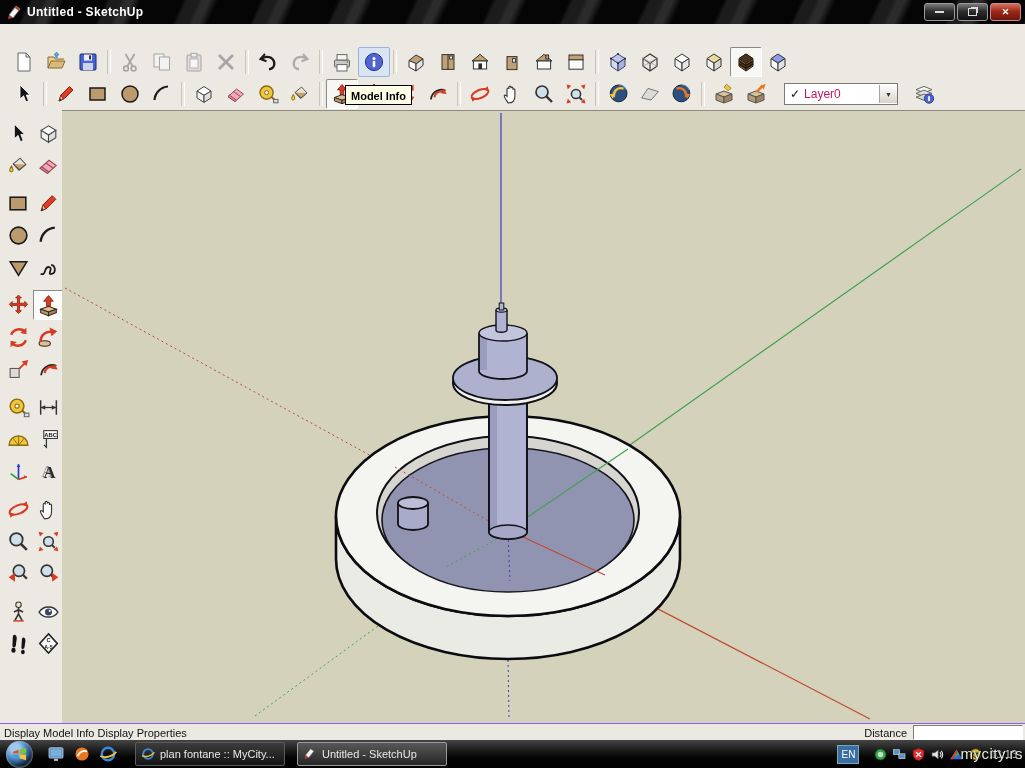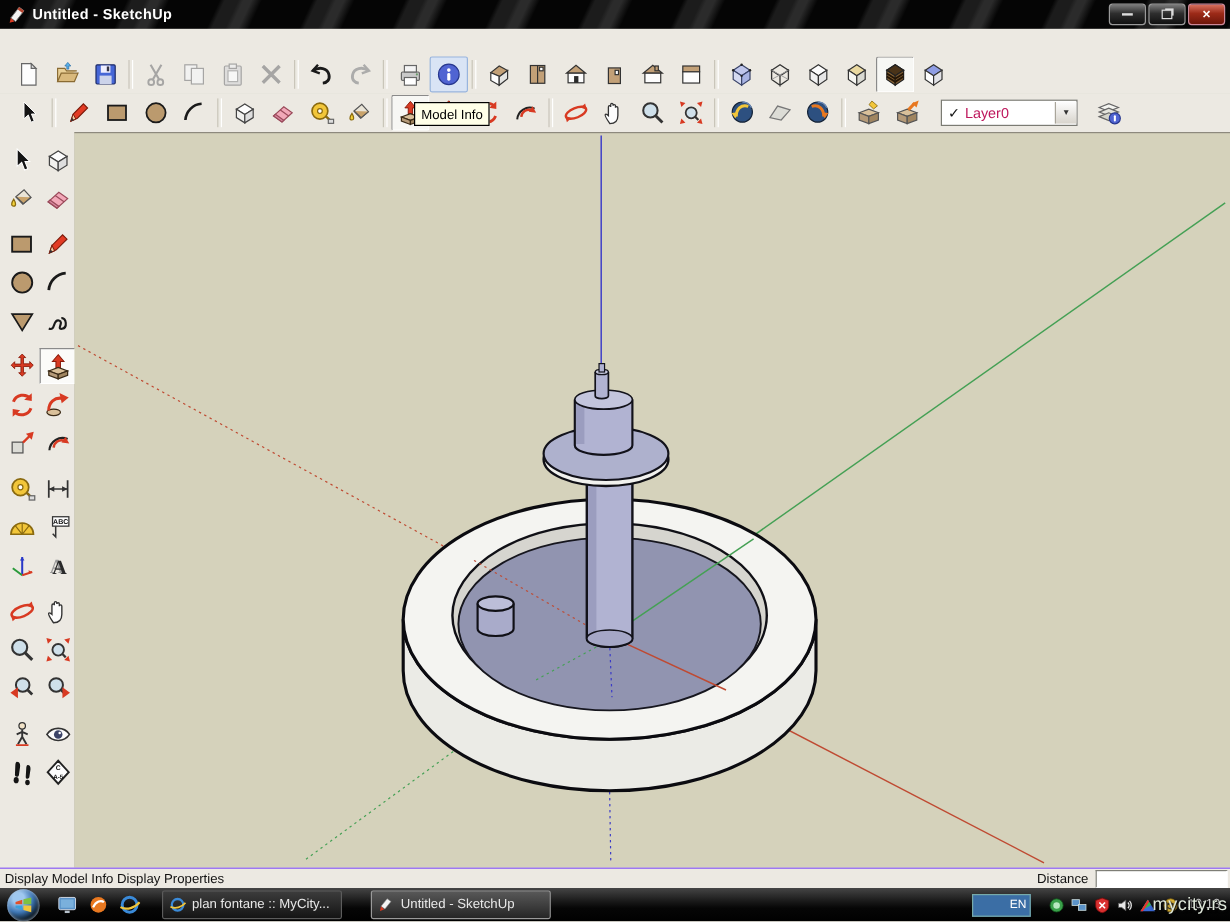--- a/index.html
+++ b/index.html
@@ -40,21 +40,21 @@
   
   .layercombo{margin-left:12px;width:112px;height:20px;background:#fff;border:1px solid #7b7b73;
     display:flex;align-items:center;position:relative;}
   .layercombo .chk{font-size:12px;margin:0 4px 0 5px;color:#111;}
   .layercombo .val{font-size:12px;color:#be185d;flex:1;}
   .layercombo .dd{width:17px;height:18px;background:linear-gradient(#fdfdfd,#d8d4cc);border-left:1px solid #a9a59a;
     display:flex;align-items:center;justify-content:center;font-size:7px;color:#333;}
 
   
   .tooltip{position:absolute;left:345px;top:85px;height:17px;padding:1px 5px 0 5px;background:#ffffe8;
-    border:1px solid #000;font-size:11px;color:#000;z-index:60;display:flex;align-items:center;}
+    border:1px solid #000;font-size:11px;color:#000;z-index:60;display:flex;align-items:center;font-weight:bold;}
 
   
   .sidebar{position:absolute;left:0;top:110px;width:62px;height:613px;background:#ece9e2;border-right:1px solid #b7b3a7;}
   .sb-group{display:grid;grid-template-columns:28px 28px;gap:2px;padding-left:3px;margin-top:8px;}
   .sb-btn{width:28px;height:28px;display:flex;align-items:center;justify-content:center;border:1px solid transparent;}
   .sb-btn svg{width:23px;height:23px;display:block;}
   .sb-btn.pressed{background:#fbfbf9;border-color:#8a8a8a #fff #fff #8a8a8a;border-style:solid;}
 
   
   .viewport{position:absolute;left:62px;top:110px;width:963px;height:613px;background:#d5d2bb;border-top:1px solid #8d897d;}
@@ -70,29 +70,29 @@
   
   .taskbar{position:absolute;left:0;top:740px;width:1025px;height:28px;
     background:linear-gradient(#454545,#191919 40%,#060606 60%,#000);display:flex;align-items:center;}
   .startorb{width:27px;height:27px;margin-left:6px;border-radius:50%;position:relative;
     background:radial-gradient(circle at 35% 28%,#9fc8ef 0 18%,#3e76b4 45%,#123, #000 90%);
     box-shadow:inset 0 0 3px #bcd;display:flex;align-items:center;justify-content:center;}
   .startorb svg{width:15px;height:15px;}
   .ql{display:flex;align-items:center;gap:8px;margin-left:14px;}
   .ql .qbtn{width:18px;height:18px;}
   .ql svg{width:18px;height:18px;display:block;}
-  .tasks{display:flex;align-items:center;gap:24px;margin-left:18px;}
+  .tasks{display:flex;align-items:center;gap:12px;margin-left:18px;}
   .taskbtn{width:148px;height:22px;border:1px solid #5c5c5c;border-radius:2px;
     background:linear-gradient(#3c3c3c,#141414);display:flex;align-items:center;color:#e8e8e8;font-size:11px;}
   .taskbtn.active{background:linear-gradient(#585858,#262626);border-color:#9a9a9a;}
   .taskbtn svg{width:14px;height:14px;margin:0 5px 0 5px;flex:none;}
   .taskbtn .tlabel{white-space:nowrap;overflow:hidden;text-overflow:ellipsis;padding-right:4px;}
   .tray{position:absolute;right:0;top:0;height:28px;display:flex;align-items:center;}
   .lang{width:20px;height:17px;background:#3b6ea5;color:#fff;font-size:10px;display:flex;align-items:center;justify-content:center;
-    border:1px solid #7aa;margin-right:14px;padding-left:27px;}
+    border:1px solid #7aa;margin-right:14px;}
   .trayicons{display:flex;align-items:center;gap:4px;}
   .trayicons svg{width:15px;height:15px;display:block;}
   .clock{color:#d8d8d8;font-size:11px;margin:0 8px 0 6px;}
   .watermark{position:absolute;right:2px;top:5px;font-size:15px;font-weight:normal;color:#dfe8da;
     text-shadow:1px 1px 1px #000,0 0 3px #222;letter-spacing:.5px;z-index:5;}
 </style>
 </head>
 <body>
 
 <div class="screen">

